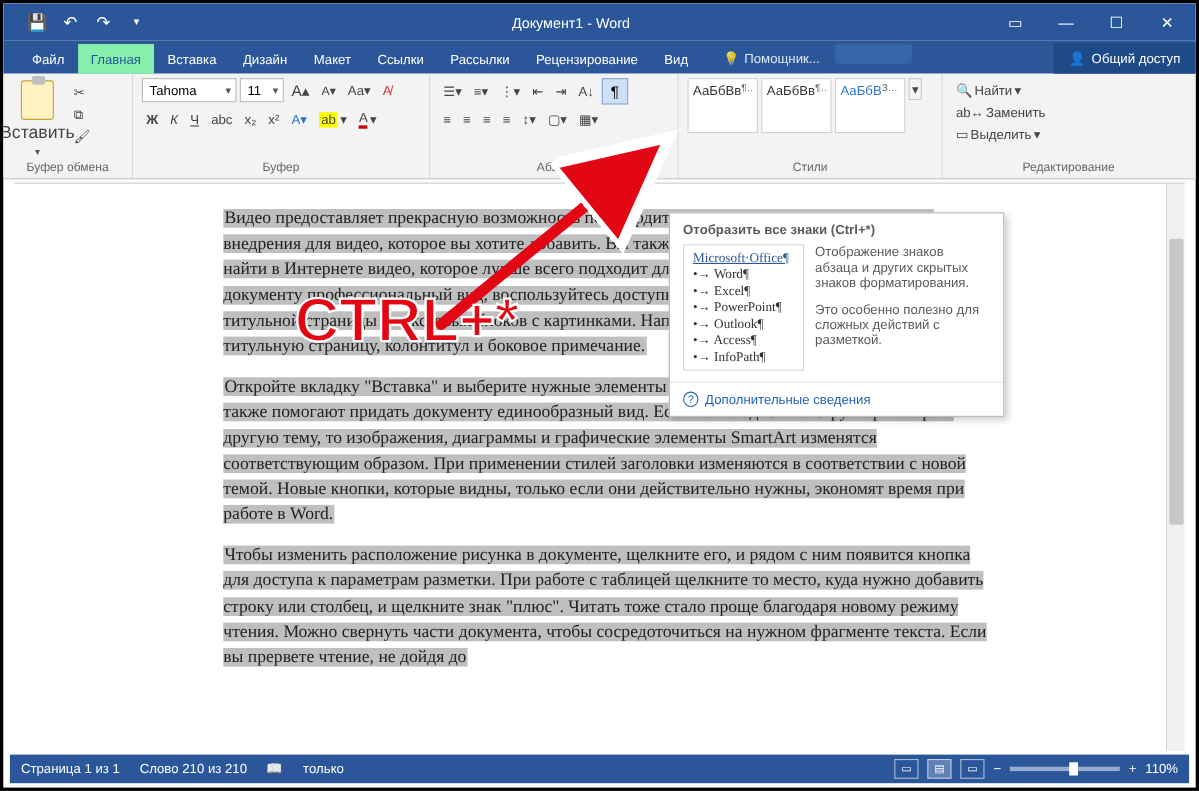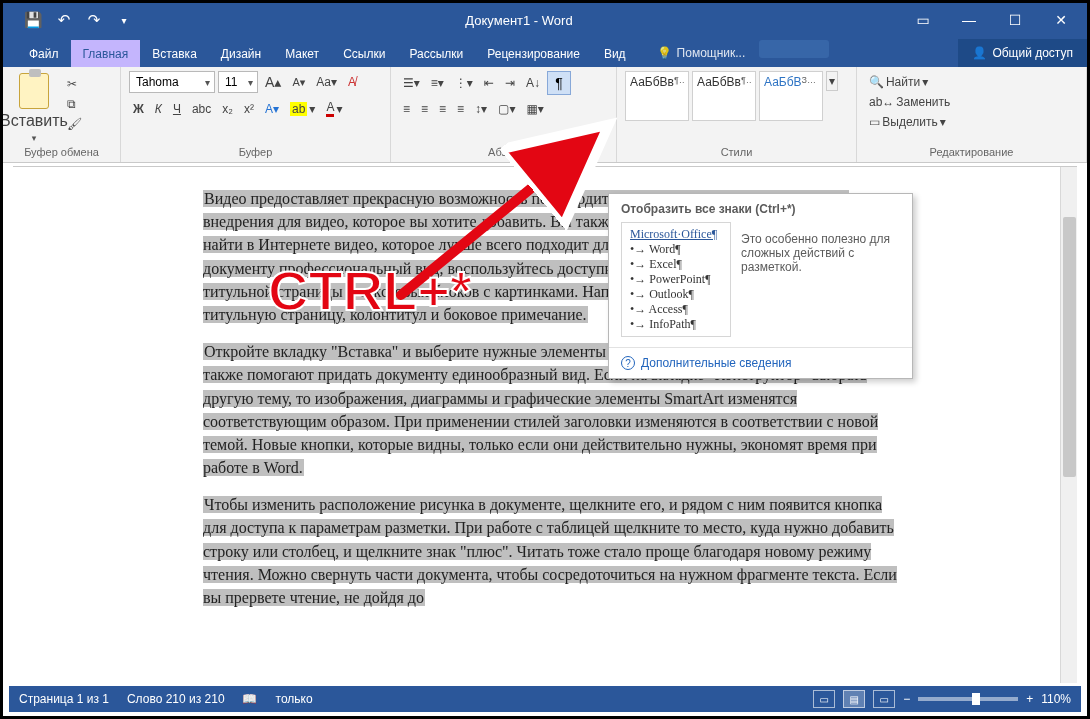--- a/index.html
+++ b/index.html
@@ -55,21 +55,21 @@
     align-items:flex-end;
     color:#fff;
     font-size:12px;
     padding-left:14px;
   }
   .tab {
     padding:7px 12px 6px;
     cursor:pointer;
   }
   .tab.active {
-    background:#c4b5fd;
+    background:#86efac;
     color:#2b579a;
   }
   .tabs .tell-me {
     display:flex; align-items:center; gap:4px;
     margin-left:12px; opacity:.85;
     padding:7px 8px;
   }
   .tabs .share {
     margin-left:auto;
     display:flex; align-items:center;gap:5px;
@@ -415,20 +415,21 @@
     <div class="tt-list">
       <div class="hdr">Microsoft·Office¶</div>
       <div>•→ <span>Word¶</span></div>
       <div>•→ <span>Excel¶</span></div>
       <div>•→ <span>PowerPoint¶</span></div>
       <div>•→ <span>Outlook¶</span></div>
       <div>•→ <span>Access¶</span></div>
       <div>•→ <span>InfoPath¶</span></div>
     </div>
     <div class="tt-desc">
+      <div>Отображение знаков абзаца и других скрытых знаков форматирования.</div>
       <div style="height:10px;"></div>
       <div>Это особенно полезно для сложных действий с разметкой.</div>
     </div>
   </div>
   <div class="tt-foot">
     <span class="qm">?</span>
     <span>Дополнительные сведения</span>
   </div>
 </div>
 

